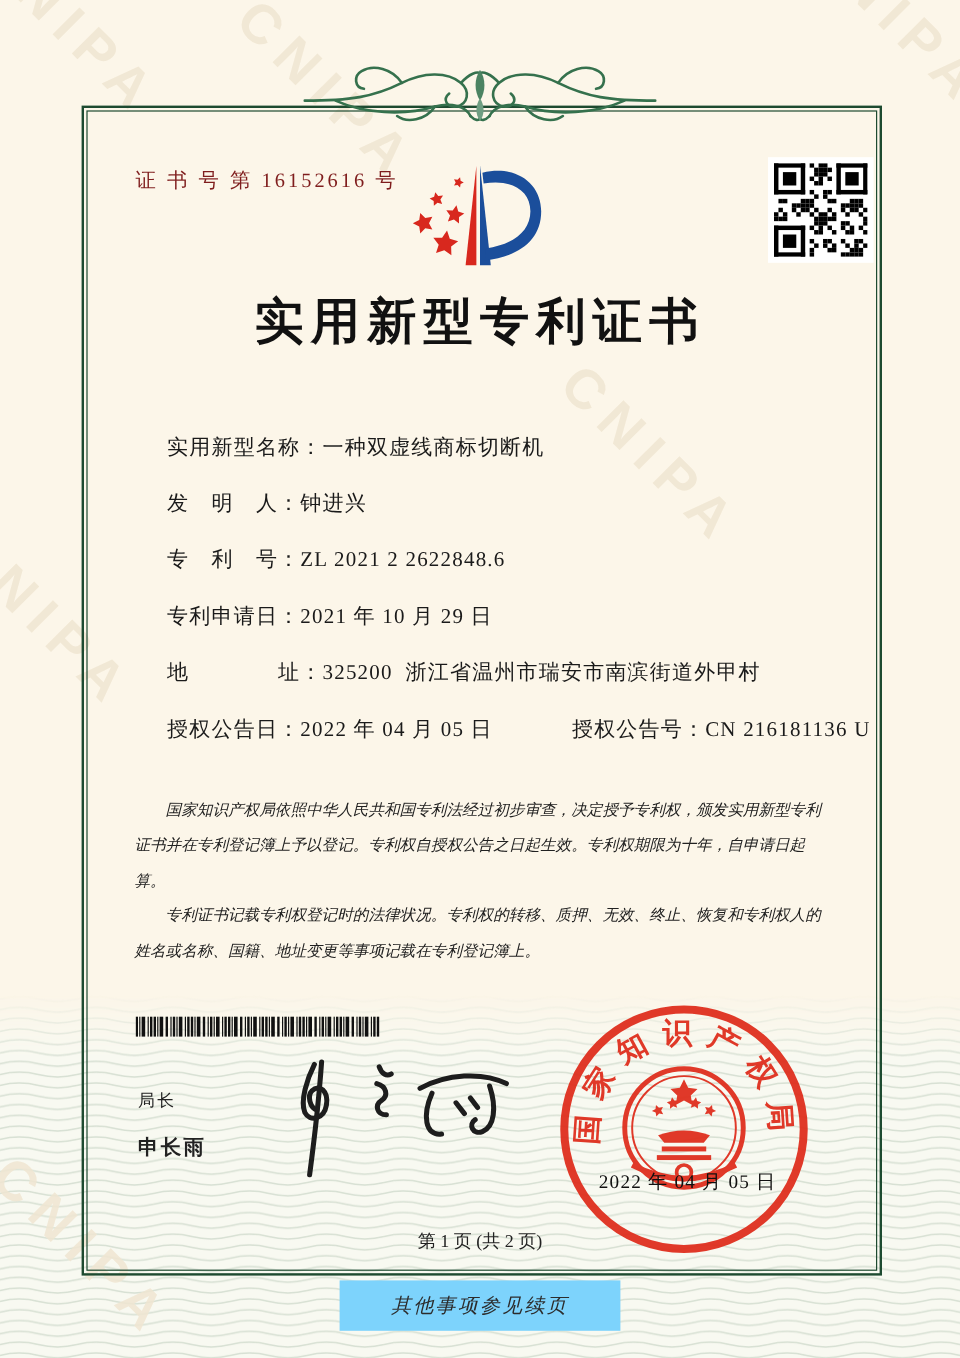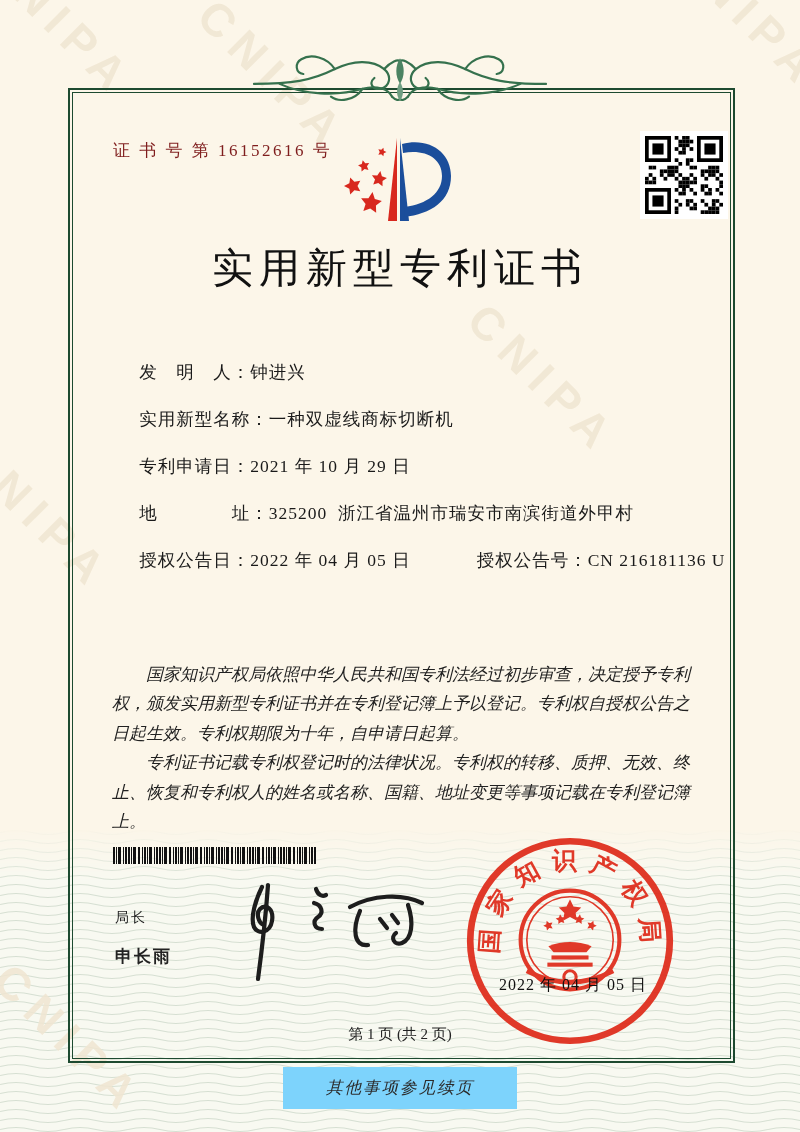--- a/index.html
+++ b/index.html
@@ -32,29 +32,29 @@
   .ornament { position:absolute; left:252px; top:44px; width:296px; height:62px; z-index:3; }
 
   .cert-no { left:113px; top:139px; z-index:4; font-size:17px; letter-spacing:2.5px; color:#7f1d1d; white-space:pre; }
 
   .logo { left:332px; top:124px; width:135px; height:114px; z-index:4; }
 
   .qr { left:640px; top:131px; width:88px; height:88px; background:#fff; padding:5px; z-index:4; }
 
   .title {
     left:0; top:241px; width:800px; text-align:center; z-index:4;
-    font-size:41px; font-weight:normal; letter-spacing:6px; color:#111; white-space:pre;
+    font-size:41px; font-weight:bold; letter-spacing:6px; color:#111; white-space:pre;
   }
 
   .fields { left:113px; top:339px; width:600px; z-index:4; font-size:17.5px; }
   .frow { height:26px; margin-bottom:21px; white-space:pre; }
   .flabel, .fvalue { white-space:pre; letter-spacing:1px; }
   .grant-no-label { margin-left:66px;margin-top:43px; }
 
-  .body-text { left:112px; top:660px; width:584px; z-index:4; font-size:17px; line-height:29.4px; color:#212121; font-style:italic; }
+  .body-text { left:112px; top:660px; width:584px; z-index:4; font-size:13px; line-height:29.4px; color:#212121; font-style:italic; }
   .body-text p { text-indent:2em; }
 
   .barcode { left:113px; top:847px; width:207px; height:17px; z-index:4; }
 
   .sig-title { left:115px; top:909px; z-index:4; font-family:"Liberation Sans", sans-serif; font-size:14px; color:#222; letter-spacing:2px; }
   .sig-name  { left:115px; top:945px; z-index:4; font-family:"Liberation Sans", sans-serif; font-size:17px; color:#222; letter-spacing:2px;font-weight:bold; }
   .sig-script { left:226px; top:877px; width:208px; height:106px; z-index:4; }
 
   .seal { left:462px; top:833px; width:216px; height:216px; z-index:4; opacity:.93; }
   .seal-date { left:478px; top:975px; width:190px; text-align:center; z-index:5; font-size:16px; letter-spacing:1px; color:#101010; white-space:pre; }
@@ -264,24 +264,27 @@
         <rect x="74.29" y="48.29" width="3.71" height="3.71" fill="#000"></rect>
         <rect x="74.29" y="55.71" width="3.71" height="3.71" fill="#000"></rect>
         <rect x="74.29" y="66.86" width="3.71" height="3.71" fill="#000"></rect>
       </svg>
   </div>
 
   <div class="abs title">实用新型专利证书</div>
 
   <div class="abs fields">
     <div class="frow">
+      <span class="flabel">实用新型名称：</span><span class="fvalue">一种双虚线商标切断机</span>
+    </div>
+    <div class="frow">
       <span class="flabel">发　明　人：</span><span class="fvalue">钟进兴</span>
     </div>
     <div class="frow">
-      <span class="flabel">实用新型名称：</span><span class="fvalue">一种双虚线商标切断机</span>
+      <span class="flabel">专　利　号：</span><span class="fvalue">ZL 2021 2 2622848.6</span>
     </div>
     <div class="frow">
       <span class="flabel">专利申请日：</span><span class="fvalue">2021 年 10 月 29 日</span>
     </div>
     <div class="frow">
       <span class="flabel">地　　　　址：</span><span class="fvalue">325200  浙江省温州市瑞安市南滨街道外甲村</span>
     </div>
     <div class="frow">
       <span class="flabel">授权公告日：</span><span class="fvalue">2022 年 04 月 05 日</span><span class="flabel grant-no-label">授权公告号：</span><span class="fvalue">CN 216181136 U</span>
     </div>

